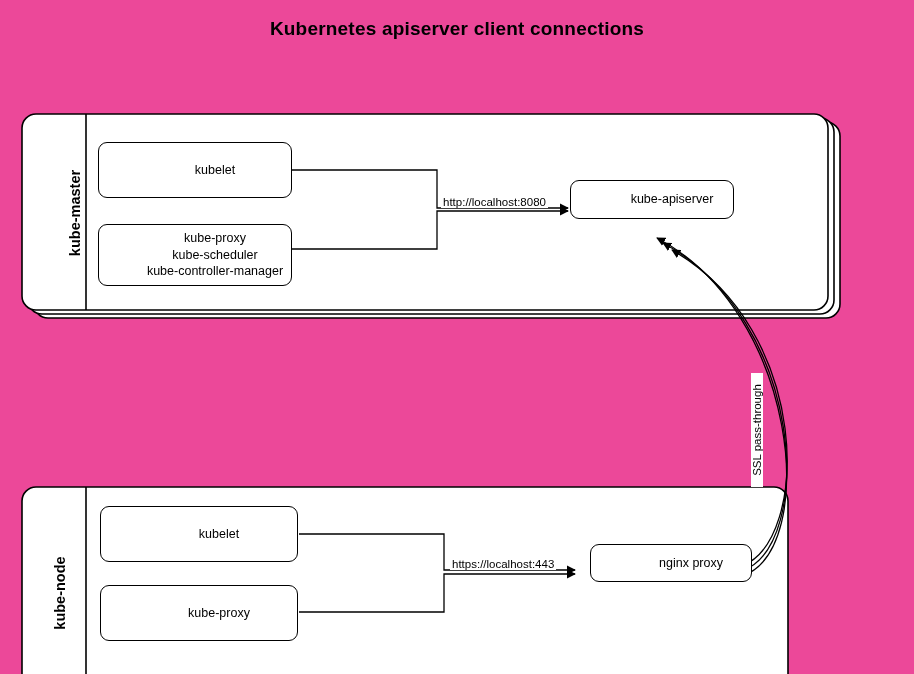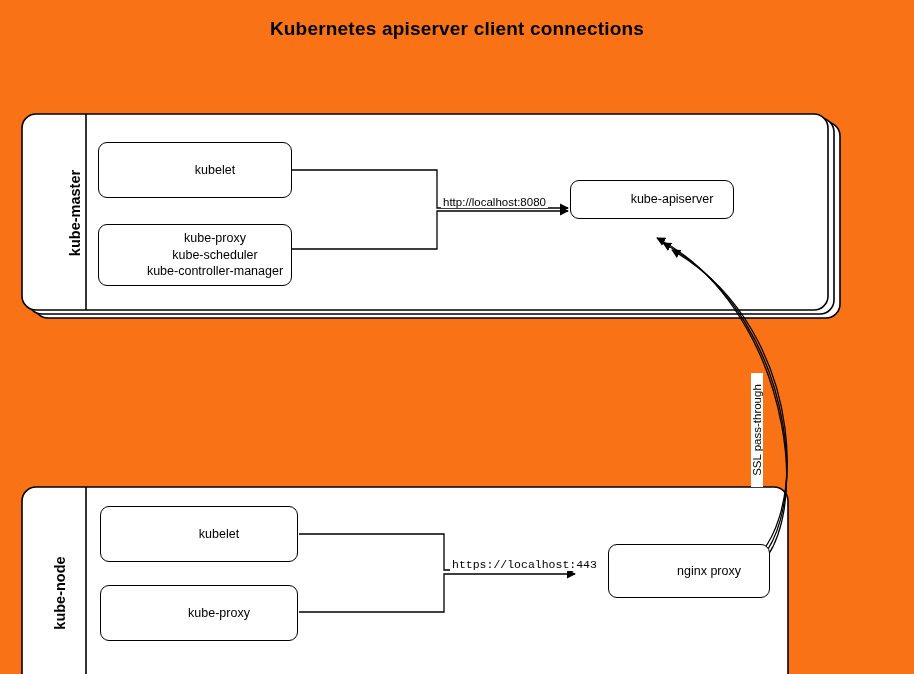--- a/index.html
+++ b/index.html
@@ -7,21 +7,21 @@
     padding: 0;
     background: #ffffff;
   }
   body {
     font-family: "Liberation Sans", sans-serif;
   }
   #canvas {
     position: relative;
     width: 914px;
     height: 674px;
-    background: #f97316;
+    background: #ec4899;
     overflow: hidden;
   }
   #title {
     position: absolute;
     top: 18px;
     left: 0;
     width: 914px;
     text-align: center;
     font-size: 19px;
     font-weight: bold;
@@ -128,23 +128,23 @@
   </div>
 
   <div class="node-box" style="left: 100px; top: 506px; width: 198px; height: 56px;">
     <span>kubelet</span>
   </div>
 
   <div class="node-box" style="left: 100px; top: 585px; width: 198px; height: 56px;">
     <span>kube-proxy</span>
   </div>
 
-  <div class="node-box" style="left: 608px; top: 544px; width: 162px; height: 54px;">
+  <div class="node-box" style="left: 590px; top: 544px; width: 162px; height: 38px;">
     <span>nginx proxy</span>
   </div>
 
   <div class="edge-label" style="left: 441px; top: 196px; text-align: right;">http://localhost:8080</div>
 
-  <div class="edge-label" style="left: 450px; top: 558px; font-family: Liberation Mono, monospace;">https://localhost:443</div>
+  <div class="edge-label" style="left: 450px; top: 558px;">https://localhost:443</div>
 
   <div class="edge-label vertical" style="left: 700px; top: 424px; width: 110px; text-align: center;">SSL pass-through</div>
 
 </div>
 
 </body></html>

